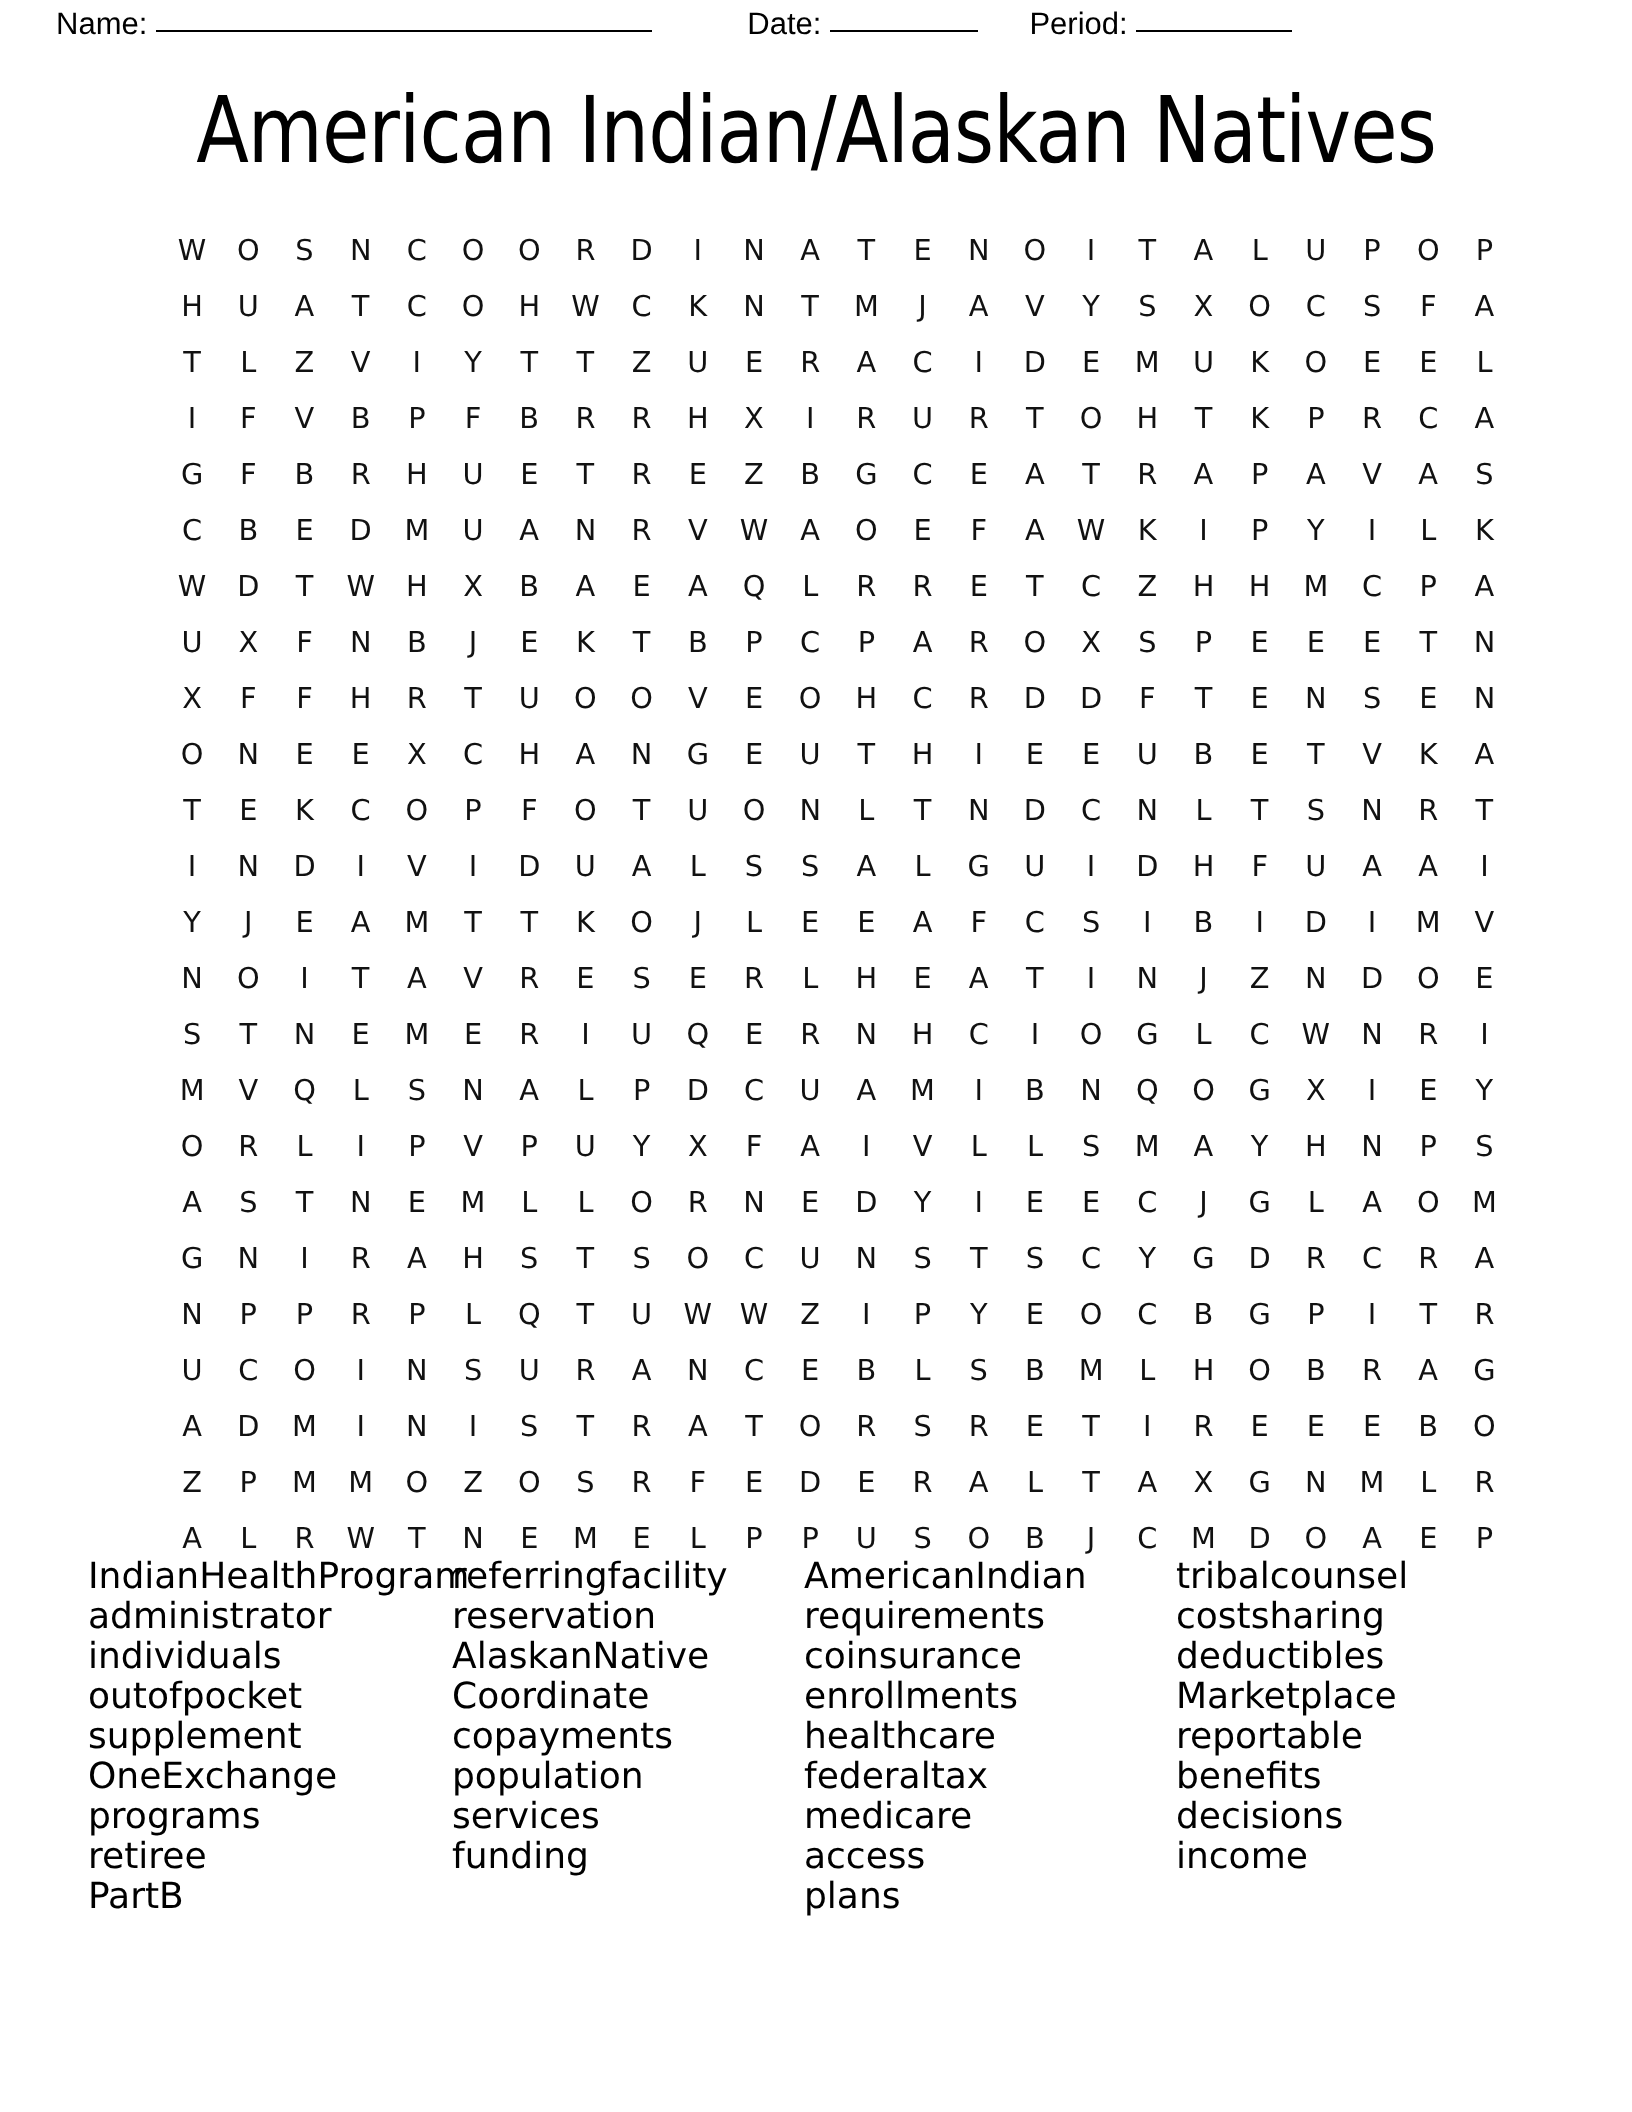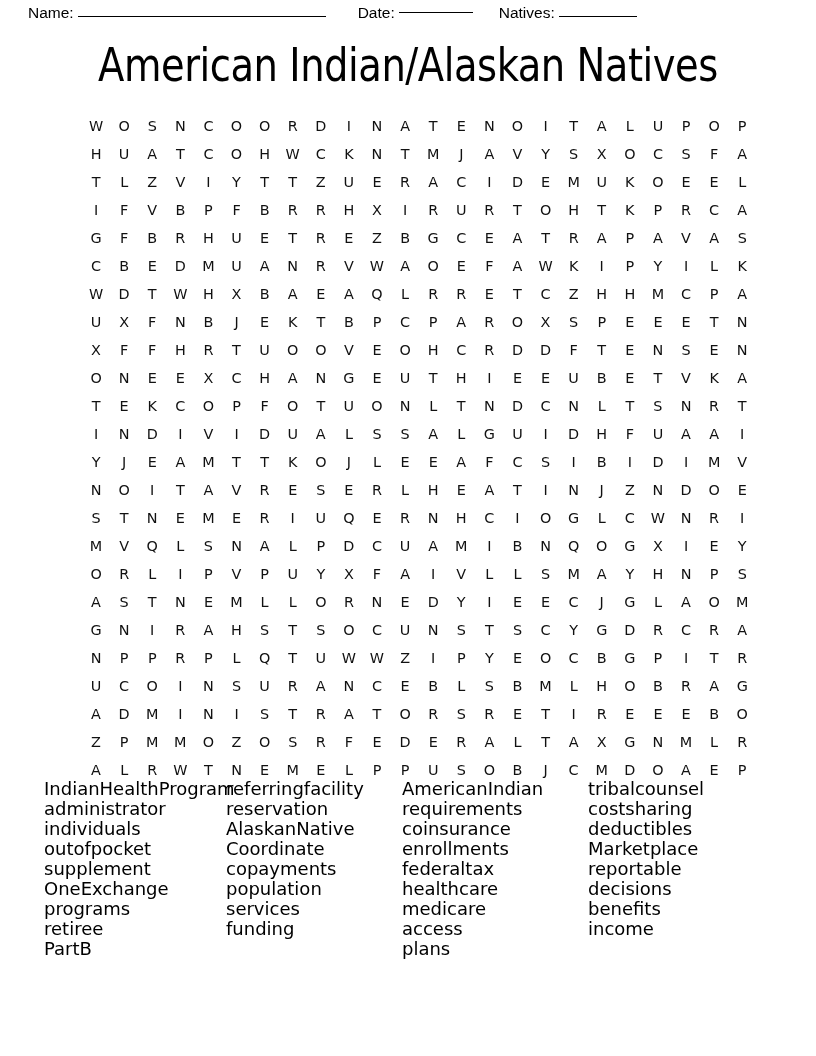--- a/index.html
+++ b/index.html
@@ -41,21 +41,21 @@
   .hdr-rule {
     display: inline-block;
     border-bottom: 1.3px solid #000;
     height: 0px;
     margin-left: 4px;
     position: relative;
     top: -1px;
   }
   #name-field { margin-left: 28px; }
   #name-rule { width: 248px; }
-  #date-field { margin-left: 32px; align-items: center; }
+  #date-field { margin-left: 48px; }
   #date-rule { width: 74px; }
   #period-field { margin-left: 26px; }
   #period-rule { width: 78px; }
 
   
   #puzzle-title {
     position: absolute;
     top: 36px;
     left: 0;
     width: 816px;
@@ -123,21 +123,21 @@
 <div id="header-row">
   <div class="hdr-field" id="name-field">
     <span class="hdr-label">Name:</span>
     <span class="hdr-rule" id="name-rule"></span>
   </div>
   <div class="hdr-field" id="date-field">
     <span class="hdr-label">Date:</span>
     <span class="hdr-rule" id="date-rule"></span>
   </div>
   <div class="hdr-field" id="period-field">
-    <span class="hdr-label">Natives:</span>
+    <span class="hdr-label">Period:</span>
     <span class="hdr-rule" id="period-rule"></span>
   </div>
 </div>
 
 <div id="puzzle-title">American Indian/Alaskan Natives</div>
 
 <div id="letter-grid">
     <div class="grid-row">
       <span class="grid-cell">W</span>
       <span class="grid-cell">O</span>
@@ -784,29 +784,29 @@
       <div class="word-item">copayments</div>
       <div class="word-item">population</div>
       <div class="word-item">services</div>
       <div class="word-item">funding</div>
     </div>
     <div class="word-col" id="word-col-2">
       <div class="word-item">AmericanIndian</div>
       <div class="word-item">requirements</div>
       <div class="word-item">coinsurance</div>
       <div class="word-item">enrollments</div>
+      <div class="word-item">healthcare</div>
       <div class="word-item">federaltax</div>
-      <div class="word-item">healthcare</div>
       <div class="word-item">medicare</div>
       <div class="word-item">access</div>
       <div class="word-item">plans</div>
     </div>
     <div class="word-col" id="word-col-3">
       <div class="word-item">tribalcounsel</div>
       <div class="word-item">costsharing</div>
       <div class="word-item">deductibles</div>
       <div class="word-item">Marketplace</div>
       <div class="word-item">reportable</div>
+      <div class="word-item">benefits</div>
       <div class="word-item">decisions</div>
-      <div class="word-item">benefits</div>
       <div class="word-item">income</div>
     </div>
   </div>
 
 </body></html>

